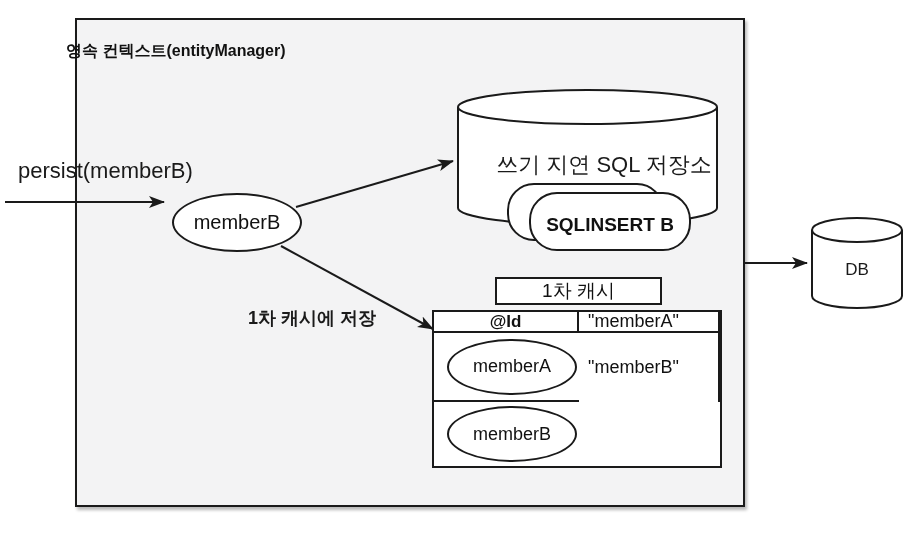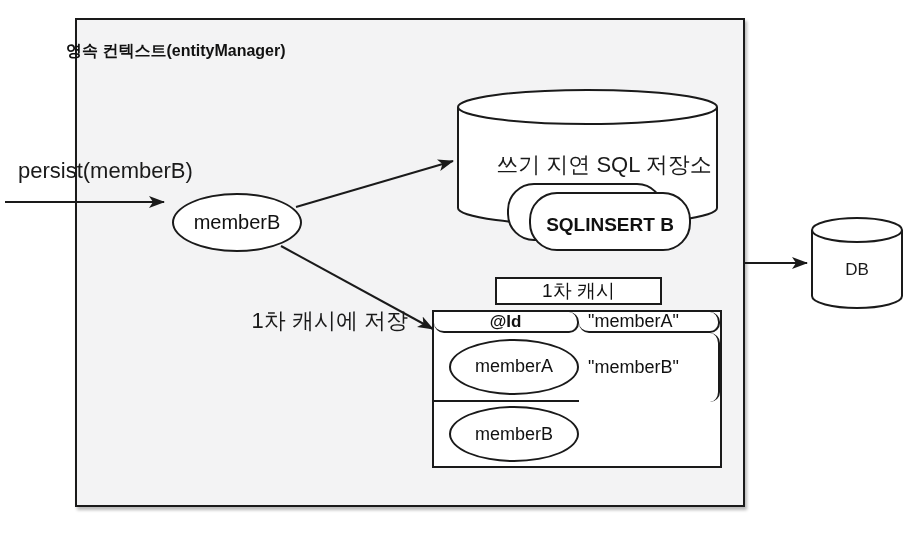--- a/index.html
+++ b/index.html
@@ -32,21 +32,21 @@
   .lbl { position: absolute; white-space: nowrap; color: #1a1a1a; }
   .title {
     position: absolute;
     left: 66px; top: 41px; width: 670px;
     text-align: left;
     font-size: 16px; font-weight: bold;
     letter-spacing: 0px;
   }
   .persist-lbl { left: 18px; top: 158px; font-size: 22px; }
   .insert-lbl  { left: 238px; top: 129px; width: 180px; text-align: center; font-size: 22px; }
-  .savecache-lbl { left: 248px; top: 306px; width: 160px; text-align: right; font-size: 22px; }
+  .savecache-lbl { left: 248px; top: 306px; width: 160px; text-align: left; font-size: 18px; font-weight: bold; }
   .store-title { left: 484px; top: 150px; width: 240px; text-align: center; font-size: 22px; }
   .db-lbl { left: 827px; top: 260px; width: 60px; text-align: center; font-size: 17px; }
 
   .entity-ellipse {
     position: absolute;
     left: 172px; top: 193px;
     width: 130px; height: 59px;
     background: #ffffff;
     border: 2px solid #1a1a1a;
     border-radius: 50%;
@@ -81,24 +81,24 @@
     grid-template-columns: 145px 1fr;
     grid-template-rows: 21px 69px 1fr;
   }
   .cache-table .cell { display: flex; align-items: center; }
   .cache-table .th {
     justify-content: center;
     font-weight: bold;
     font-size: 17px;
     border-bottom: 2px solid #1a1a1a;
   }
-  .cache-table .c1 { border-right: 2px solid #1a1a1a; border-radius: 10px; }
+  .cache-table .c1 { border-right: 2px solid #1a1a1a; }
   .cache-table .r1 { border-bottom: 2px solid #1a1a1a; }
   .cache-table .td-id { padding-left: 9px; font-size: 18px; }
-  .cache-table .td-ent { justify-content: flex-end; }
+  .cache-table .td-ent { justify-content: flex-start; padding-left: 13px; }
   .row-ellipse {
     width: 130px; height: 56px;
     background: #ffffff;
     border: 2px solid #1a1a1a;
     border-radius: 50%;
     display: flex; align-items: center; justify-content: center;
     font-size: 18px;
   }
 </style>
 </head>

